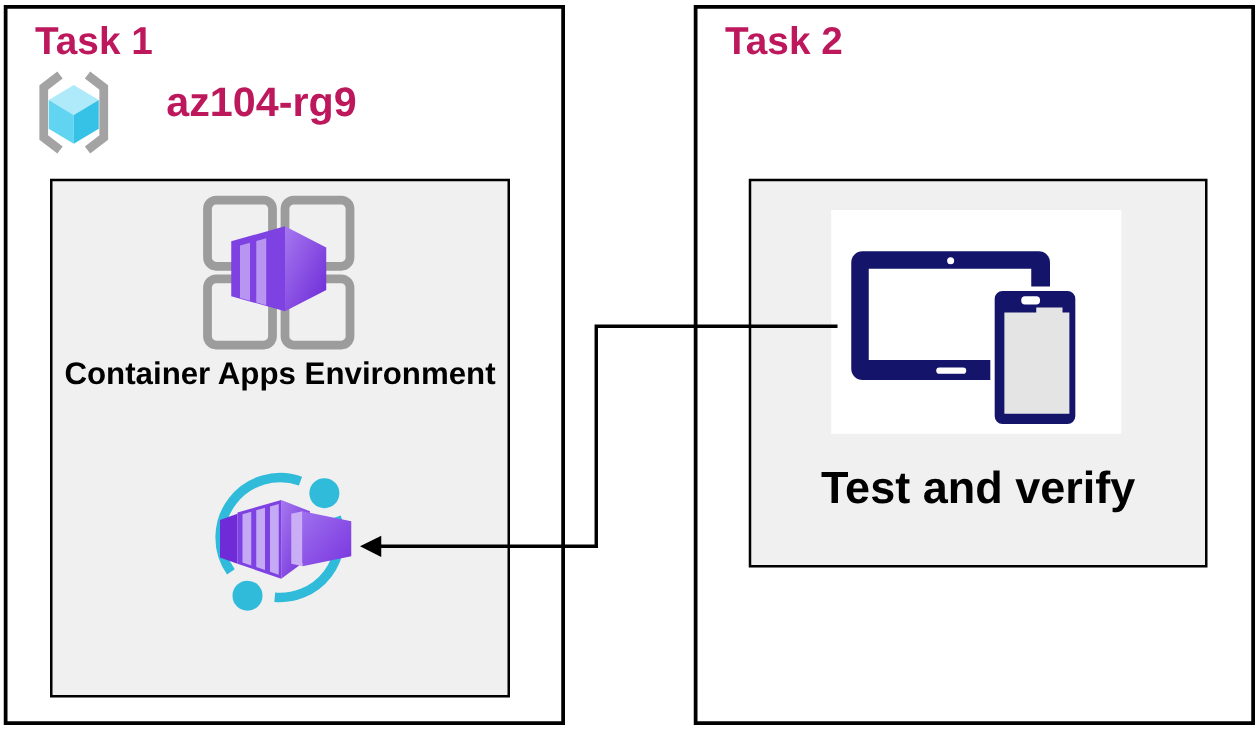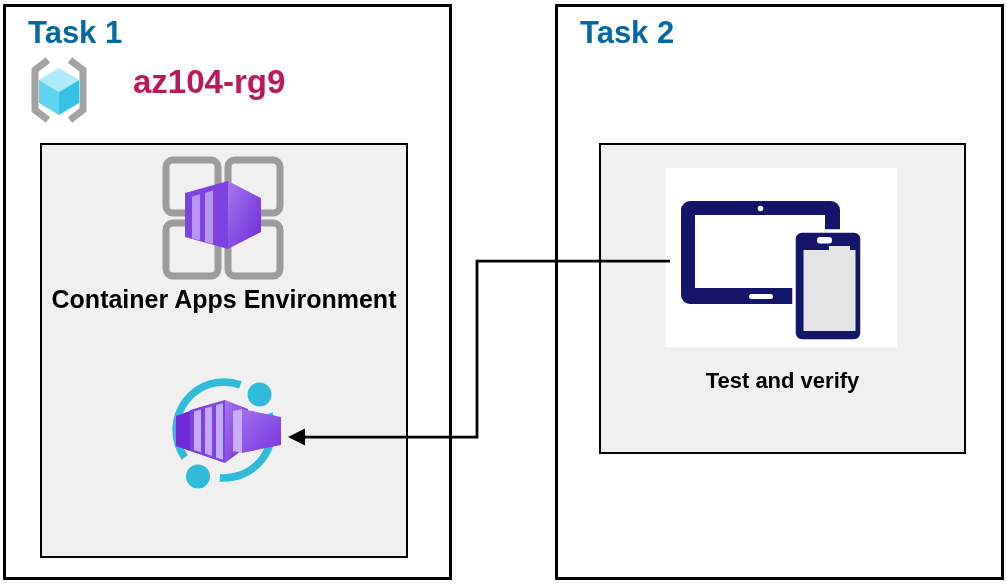--- a/index.html
+++ b/index.html
@@ -8,41 +8,41 @@
     font-family:"Liberation Sans", sans-serif;overflow:hidden;
   }
   .task-box{
     position:absolute;top:4px;height:576px;box-sizing:border-box;
     border:3px solid #000;background:#fff;
   }
   .task1{left:3px;width:449px;}
   .task2{left:555px;width:449px;}
   .task-title{
     position:absolute;left:22px;top:8px;margin:0;
-    font-size:31px;font-weight:bold;color:#0369a1;letter-spacing:0;
+    font-size:31px;font-weight:bold;color:#be185d;letter-spacing:0;
   }
   .rg-icon{position:absolute;left:20px;top:48px;}
   .rg-name{
     position:absolute;left:127px;top:56px;
     font-size:33px;font-weight:bold;color:#be185d;
   }
   .inner-box{
     position:absolute;background:#F0F0F1;border:2.5px solid #000;box-sizing:border-box;
   }
   .inner1{left:34px;top:136px;width:368px;height:415px;}
   .inner2{left:41px;top:136px;width:367px;height:311px;}
   .cae-icon{position:absolute;left:114px;top:5px;}
   .ca-icon{position:absolute;left:124px;top:227px;}
   .node-label{
     position:absolute;left:0;width:100%;text-align:center;
     font-size:25px;font-weight:bold;color:#000;line-height:1.3;
   }
   .env-label{top:138px;}
   .app-label{top:348px;}
-  .verify-label{top:222px;font-size:22px;}
+  .verify-label{top:222px;font-size:36px;}
   .device-panel{
     position:absolute;left:64px;top:23px;width:232px;height:179px;background:#ffffff;
   }
   .connector{
     position:absolute;left:0;top:0;width:1006px;height:584px;
     pointer-events:none;z-index:6;
   }
 </style>
 </head>
 <body>

